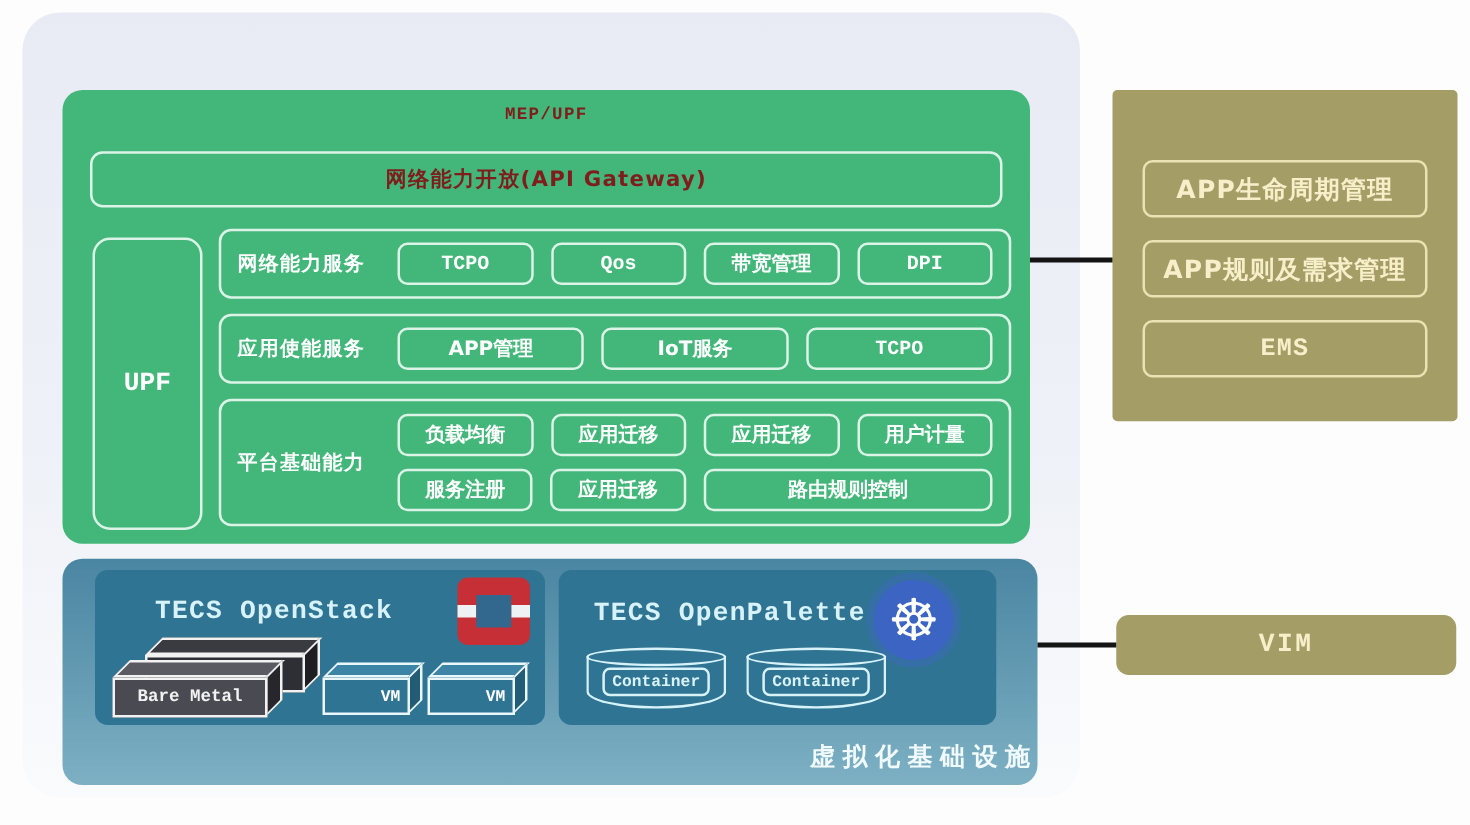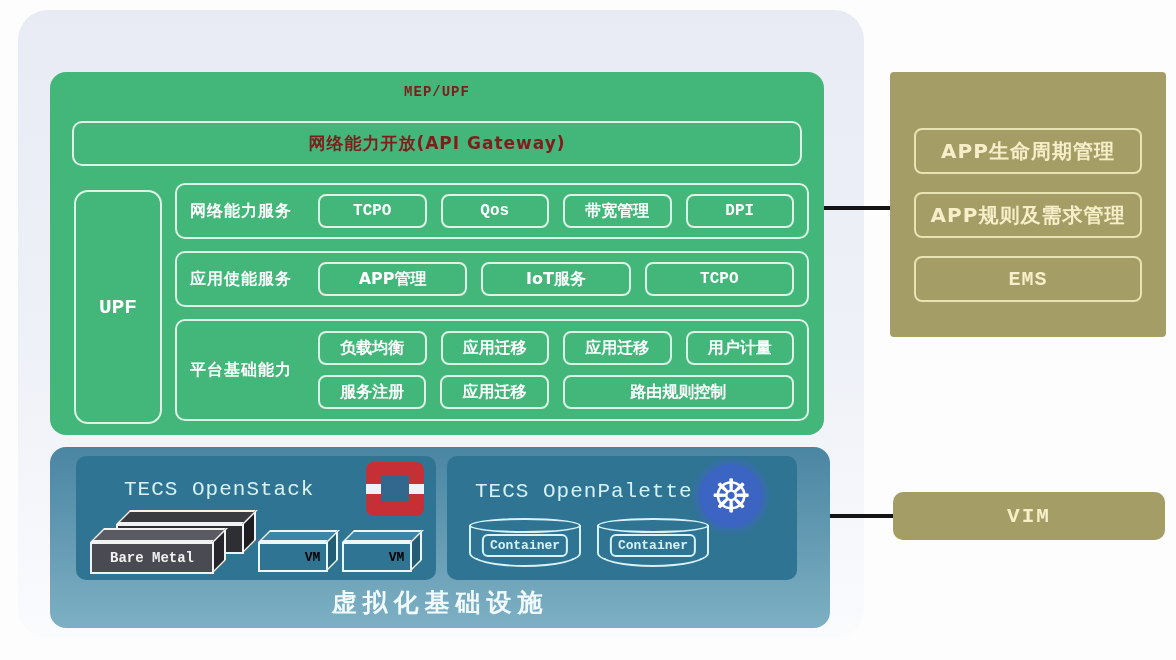--- a/index.html
+++ b/index.html
@@ -53,24 +53,24 @@
   .row-btns-stack .row-btns{flex:none;}
   .btn-wide{flex:2.18;}
 
   
   .blue-box{position:absolute; left:50px; top:447px; width:780px; height:181px;
         border-radius:16px; background:linear-gradient(180deg,#4a85a2 0%,#7db0c3 100%);}
   .infra-panel{position:absolute; top:9px; height:124px; background:var(--teal-panel);
         border-radius:10px;}
   .panel-left{left:26px; width:360px;}
   .panel-right{left:397px; width:350px;}
-  .tecs-title{position:absolute; font-family:var(--mono); font-weight:normal; font-size:21px;
+  .tecs-title{position:absolute; font-family:var(--mono); font-weight:bold; font-size:21px;
         color:var(--cyan-line); letter-spacing:1px; white-space:nowrap;}
-  .infra-caption{position:absolute; left:0; bottom:9px; width:100%; text-align:center;
-        color:#f1fafd; font-size:25px; font-weight:bold; letter-spacing:6px;}
+  .infra-caption{position:absolute; left:0; bottom:9px; width:100%; text-align:right;
+        color:#f1fafd; font-size:20px; font-weight:bold; letter-spacing:6px;}
 
   
   .os-logo{position:absolute; left:290px; top:6px; width:58px; height:54px;}
   .os-outer{position:absolute; inset:0; background:#c62f35; border-radius:8px;}
   .os-hole{position:absolute; left:15px; top:14px; width:28px; height:26px;
         background:#33688e;}
   .os-slot{position:absolute; top:22px; width:15px; height:10px; background:#eef2f5;}
   .os-slot-l{left:0;} .os-slot-r{right:0;}
 
   
@@ -85,21 +85,21 @@
   .b-front{position:absolute; display:flex; align-items:center; justify-content:center;
         border:2px solid #f2f2f2; font-family:var(--mono); font-weight:bold;}
   .b-top{position:absolute; transform:skewX(-45deg); transform-origin:bottom left;
         border:2px solid #f2f2f2;}
   .b-side{position:absolute; transform:skewY(-45deg); transform-origin:top left;
         border:2px solid #f2f2f2;}
   .bm-colors .b-front{background:#4a4a52; color:#f2f2f2; font-size:14px;}
   .bm-colors .b-top{background:#5a5a63;} .bm-colors .b-side{background:#26262c;}
   .bm-back-colors .b-front{background:#2e2e35;}
   .bm-back-colors .b-top{background:#3a3a41;} .bm-back-colors .b-side{background:#1d1d22;}
-  .vm-colors .b-front{background:var(--teal-panel); color:#000000; font-size:13px;
+  .vm-colors .b-front{background:var(--teal-panel); color:#ffffff; font-size:13px;
         border-color:#eaf7fb;padding-left:39px;}
   .vm-colors .b-top{background:#3d85a6; border-color:#eaf7fb;}
   .vm-colors .b-side{background:#235c75; border-color:#eaf7fb;}
 
   
   .cyl{position:absolute; width:112px; height:50px;}
   .cyl-body{position:absolute; left:0; top:7px; width:100%; height:42px;
         border:2px solid var(--cyan-line); border-top:none;
         border-radius:0 0 56px 56px / 0 0 14px 14px; background:var(--teal-panel);}
   .cyl-top{position:absolute; left:0; top:0; width:100%; height:15px;

